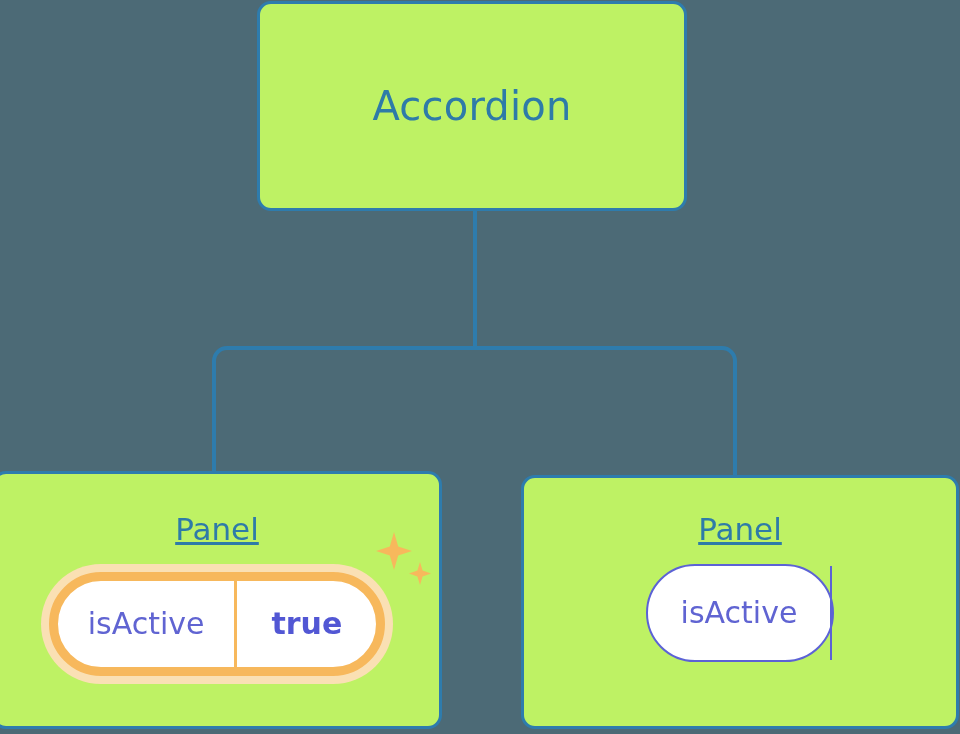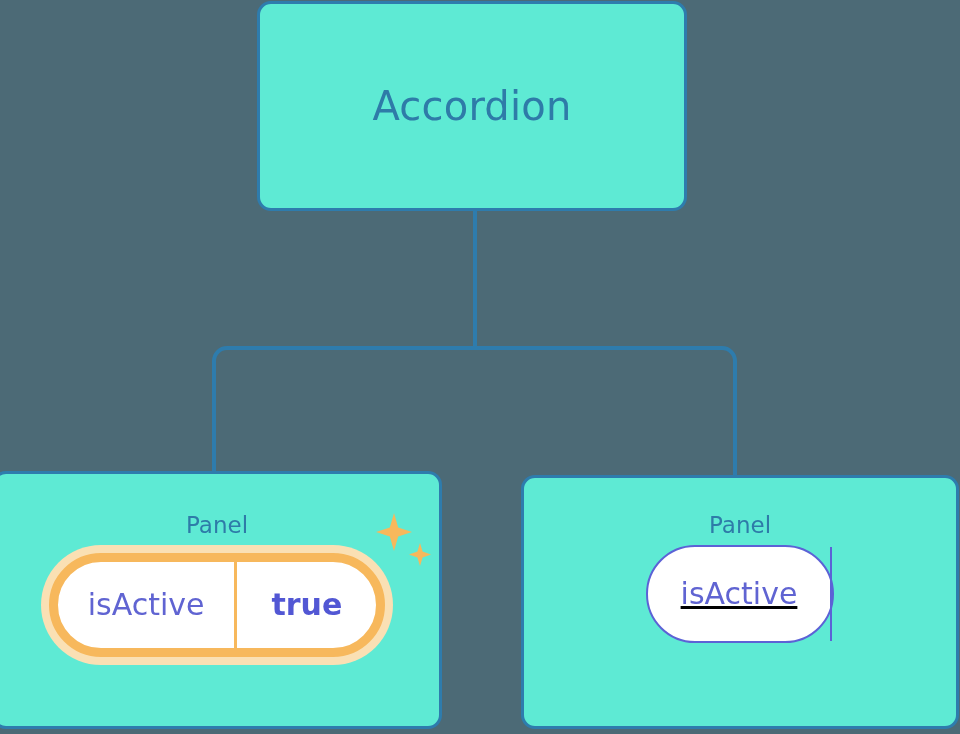--- a/index.html
+++ b/index.html
@@ -25,21 +25,21 @@
     left: 0;
     top: 0;
     width: 960px;
     height: 734px;
     pointer-events: none;
   }
 
   
   .node {
     position: absolute;
-    background: #5eead4;
+    background: #bef264;
     border: 3px solid #2e7cad;
     border-radius: 14px;
     box-sizing: border-box;
     text-align: center;
   }
 
   
   #node-accordion {
     left: 257px;
     top: 1px;
@@ -71,34 +71,34 @@
     height: 258px;
   }
   #node-panel-right {
     left: 521px;
     top: 475px;
     width: 438px;
     height: 254px;
   }
   .node-title {
     color: #2e7ba8;
-    font-size: 23px;
+    font-size: 31px;
     font-weight: 400;
     line-height: 1;
     margin-top: 40px;
+    text-decoration: underline;
   }
   #node-panel-right .node-title {
     margin-top: 36px;
   }
 
   
   .pill-wrap {
     position: relative;
-    margin-top: 8px;
-    text-decoration: underline;
+    margin-top: 19px;
   }
   .pill {
     display: flex;
     align-items: stretch;
     background: #ffffff;
     box-sizing: border-box;
   }
   .pill-cell {
     display: flex;
     align-items: center;

